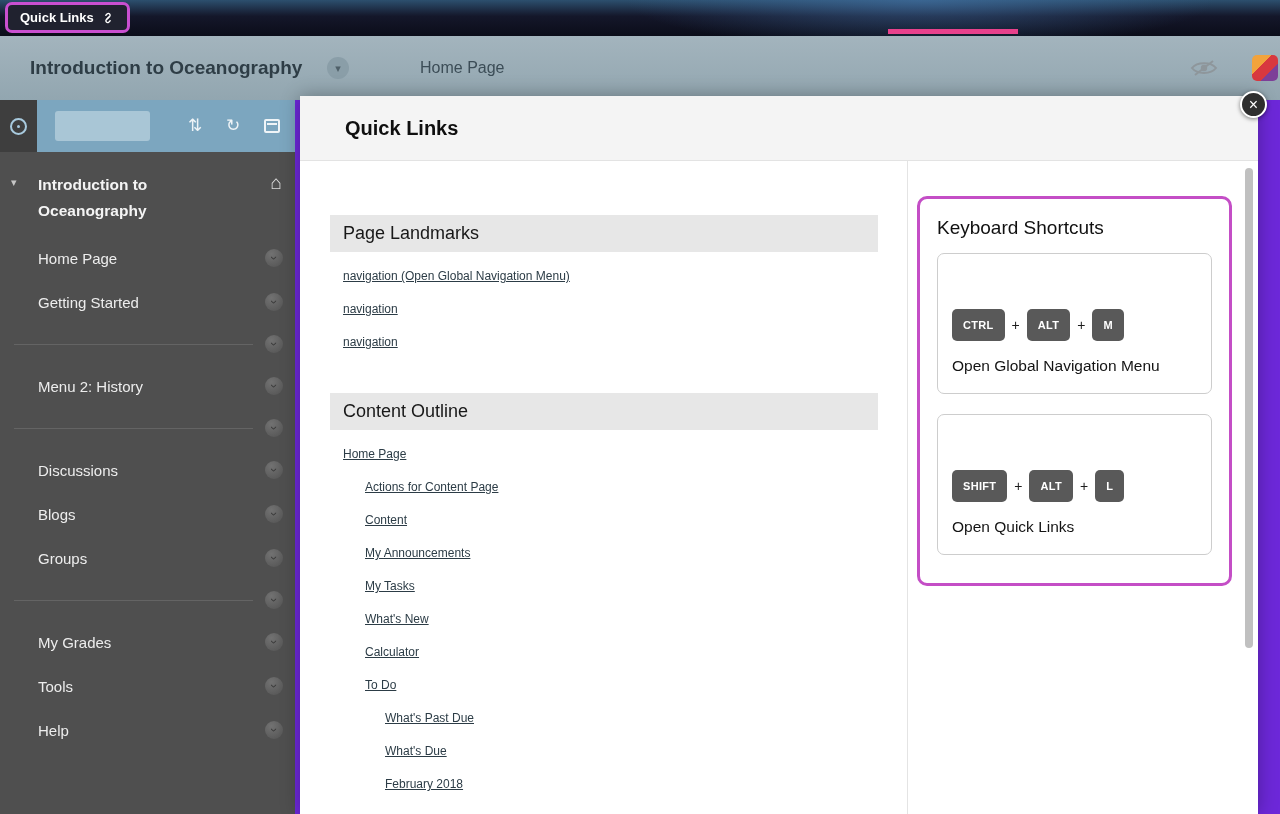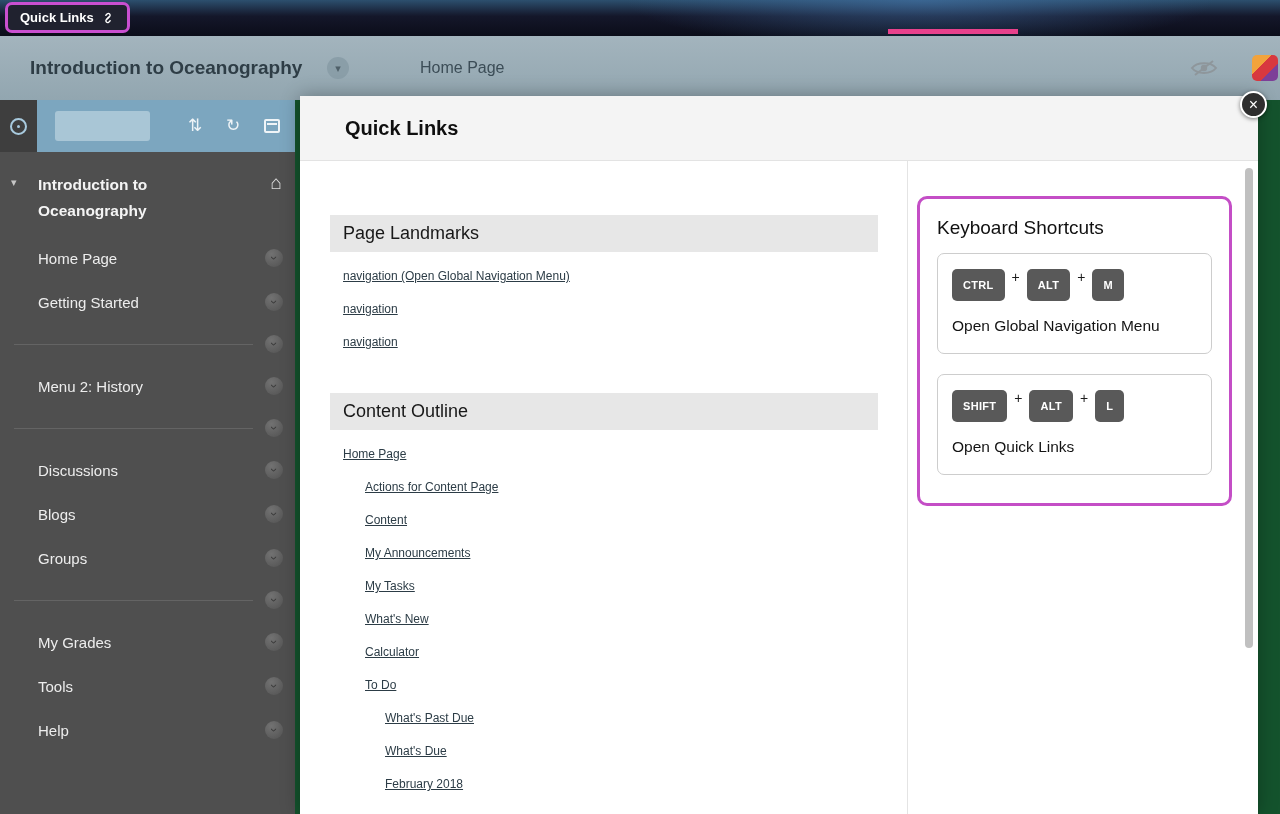--- a/index.html
+++ b/index.html
@@ -1,17 +1,17 @@
 <!DOCTYPE html>
 <html><head>
 <meta charset="utf-8">
 <style>
   * { margin:0; padding:0; box-sizing:border-box; }
   html,body { width:1280px; height:814px; overflow:hidden; font-family:"Liberation Sans", sans-serif; }
-  .page { position:relative; width:1280px; height:814px; background:#14532d; overflow:hidden; }
+  .page { position:relative; width:1280px; height:814px; background:#6d28d9; overflow:hidden; }
 
   
   .topbar { position:absolute; top:0; left:0; width:1280px; height:36px;
     background:
       radial-gradient(ellipse 420px 70px at 920px 0px, rgba(70,120,175,.55), transparent 70%),
       linear-gradient(180deg,#2c4f6e 0%, #14172a 45%, #0b0d19 100%); }
   .tab-indicator { position:absolute; left:888px; top:29px; width:130px; height:5px; background:#e8418c; }
   .quick-links-btn { position:absolute; left:5px; top:2px; height:31px; display:flex; align-items:center; gap:7px;
     padding:0 12px; background:#20222f; border:3px solid #c94fd0; border-radius:7px;
     color:#fff; font-size:13px; font-weight:bold; font-family:inherit; cursor:pointer; }
@@ -71,21 +71,21 @@
   .section-bar.second { margin-top:30px; }
   .links { padding:8px 0 4px; }
   .qlink { display:block; width:fit-content; line-height:33px; font-size:12px; color:#2c3c46; text-decoration:underline; }
   .ind0 { margin-left:13px; } .ind1 { margin-left:35px; } .ind2 { margin-left:55px; }
 
   .right-col { position:absolute; left:617px; top:35px; width:315px; }
   .kb-box { border:3px solid #c44ec6; border-radius:10px; padding:18px 17px 28px; background:#fff; }
   .kb-box h2 { font-size:19px; font-weight:normal; color:#101010; margin:0 0 14px; }
   .kb-card { border:1px solid #cdcdcd; border-radius:7px; background:#fff; padding:15px 14px; margin-top:8px; }
   .kb-card + .kb-card { margin-top:20px; }
-  .keys { display:flex; align-items:flex-start; margin-bottom:12px; }
+  .keys { display:flex; align-items:center; margin-bottom:12px;margin-top:40px; }
   .keycap { background:#595959; color:#fff; font-size:11px; font-weight:bold; padding:10px 11px; border-radius:5px; letter-spacing:.3px; }
   .plus { margin:0 7px; color:#1c1c1c; font-size:14px; }
   .kb-desc { font-size:15.5px; color:#141414; line-height:25px; }
 
   .modal-scroll { position:absolute; right:5px; top:7px; width:8px; height:640px; cursor:pointer; }
   .modal-scroll .thumb { width:8px; height:480px; background:#c0c0c0; border-radius:4px; }
 </style>
 </head>
 <body>
 

